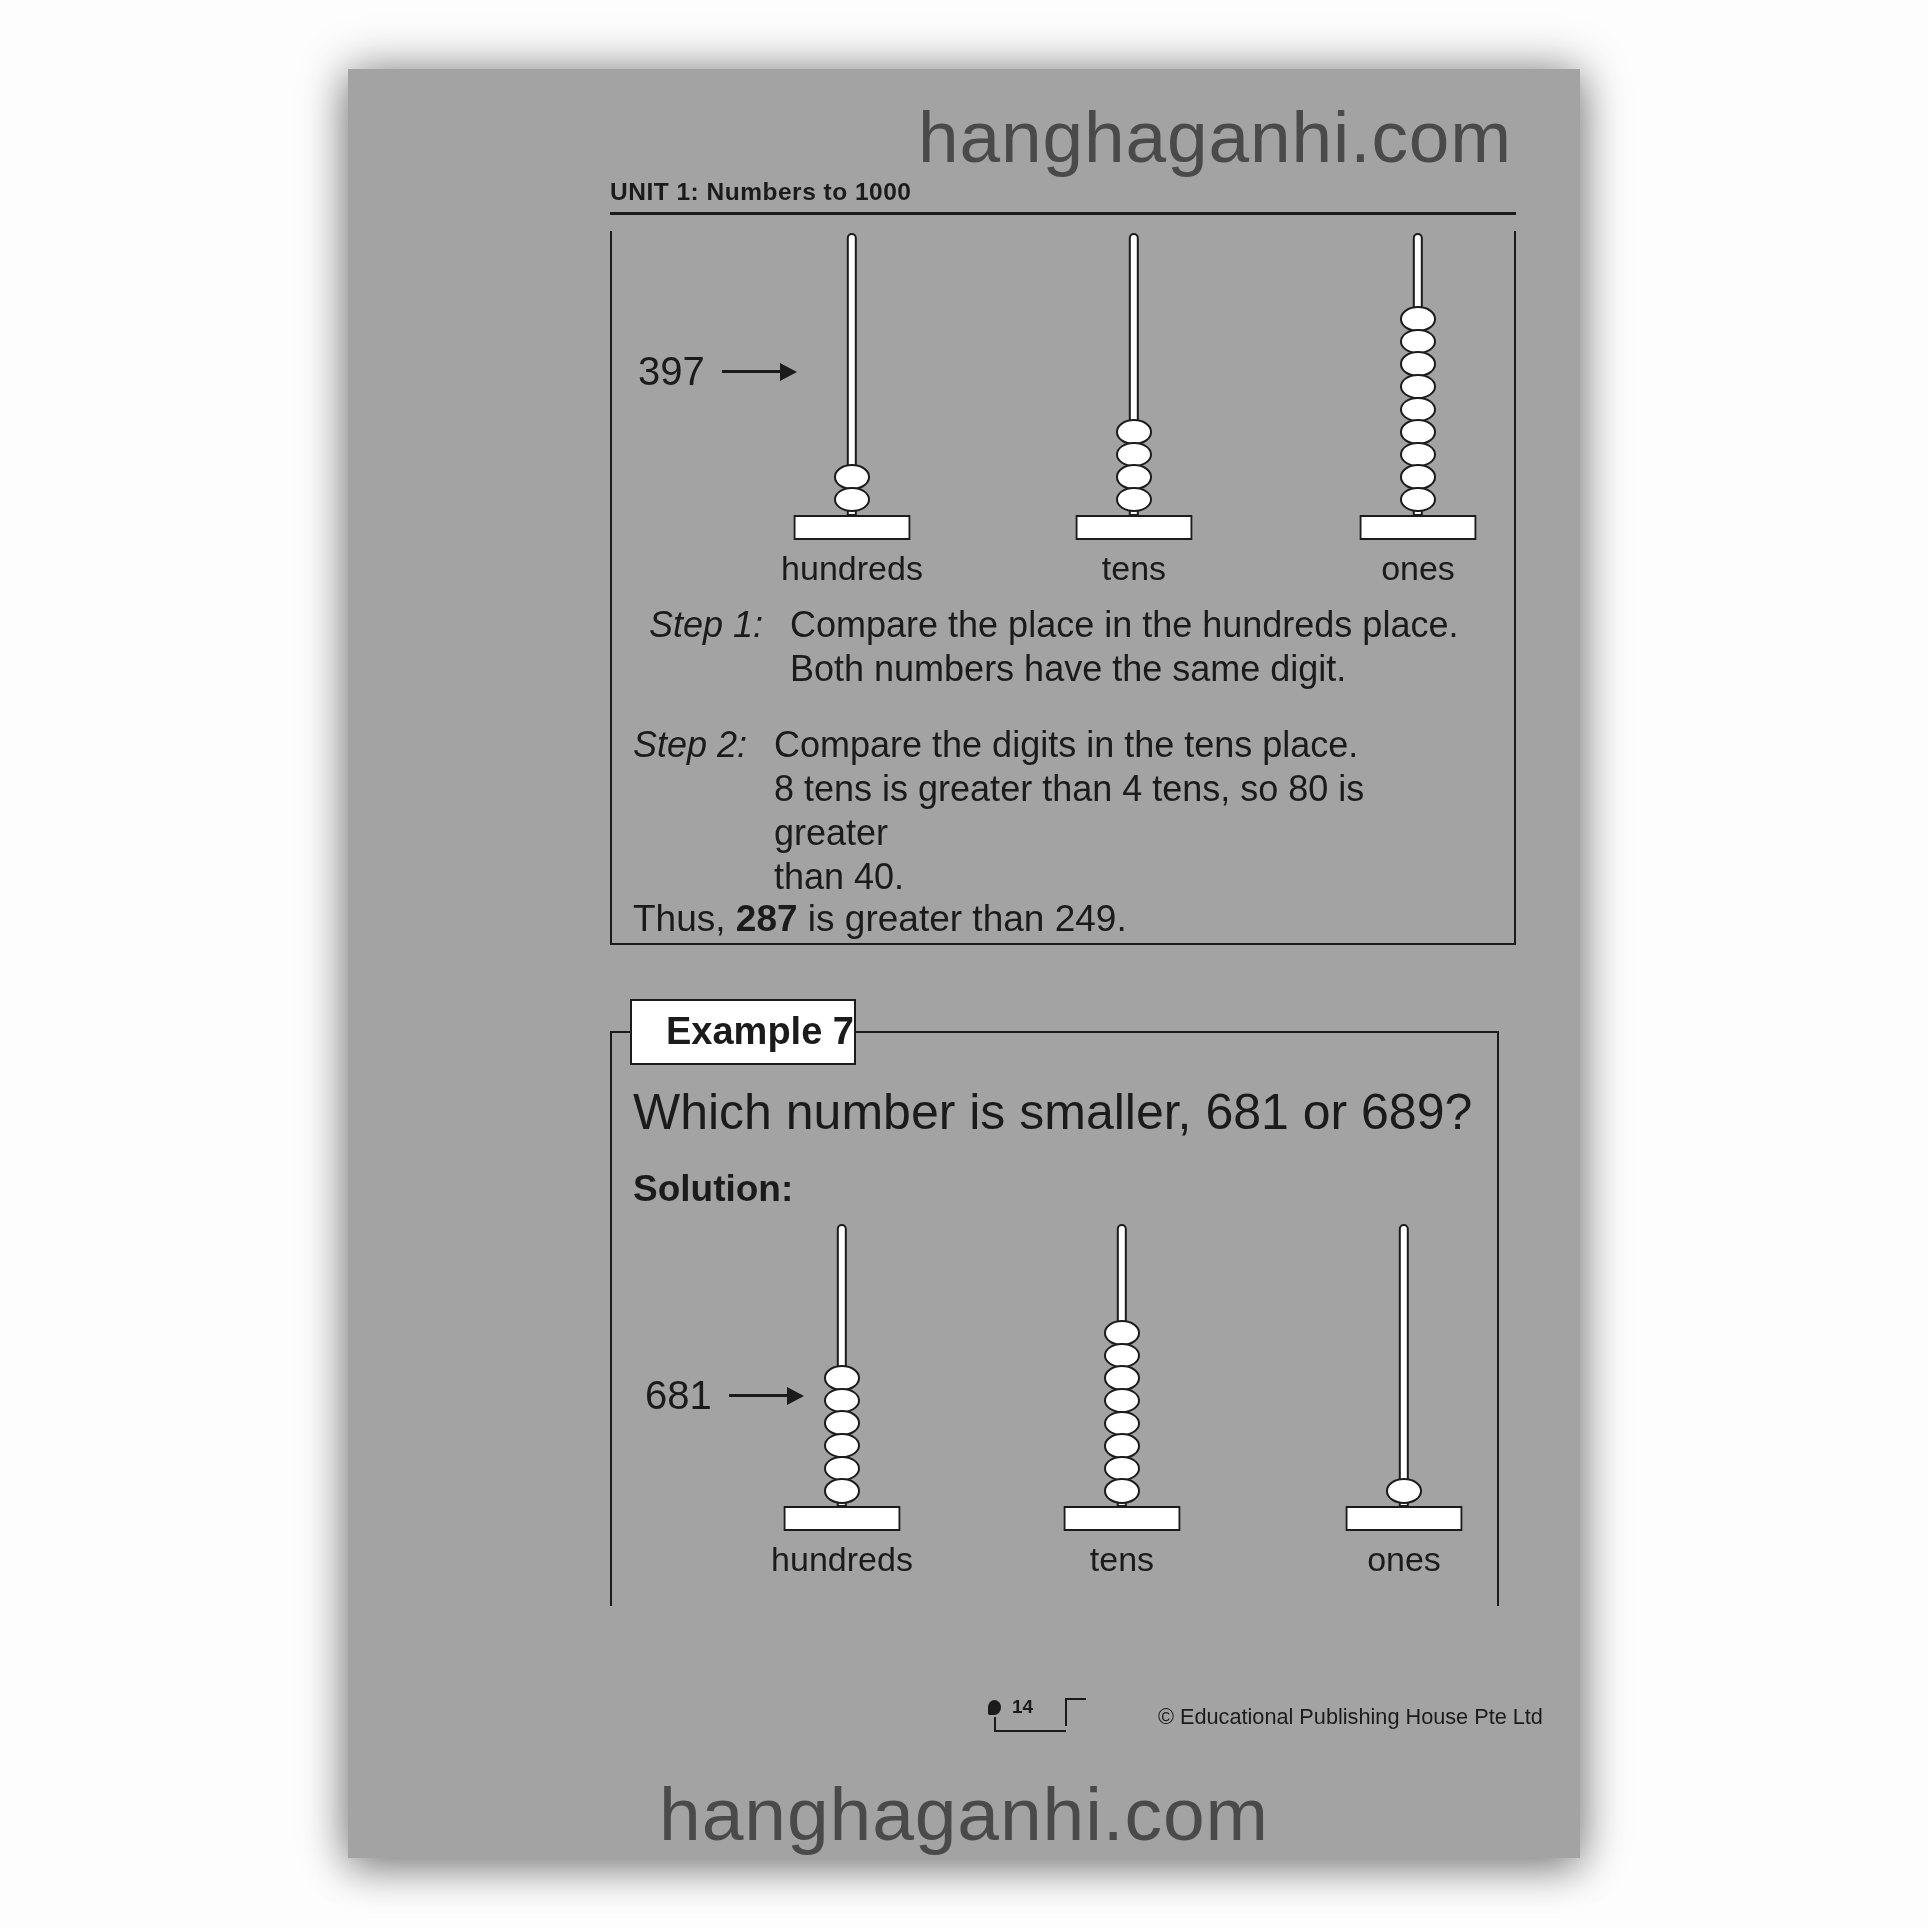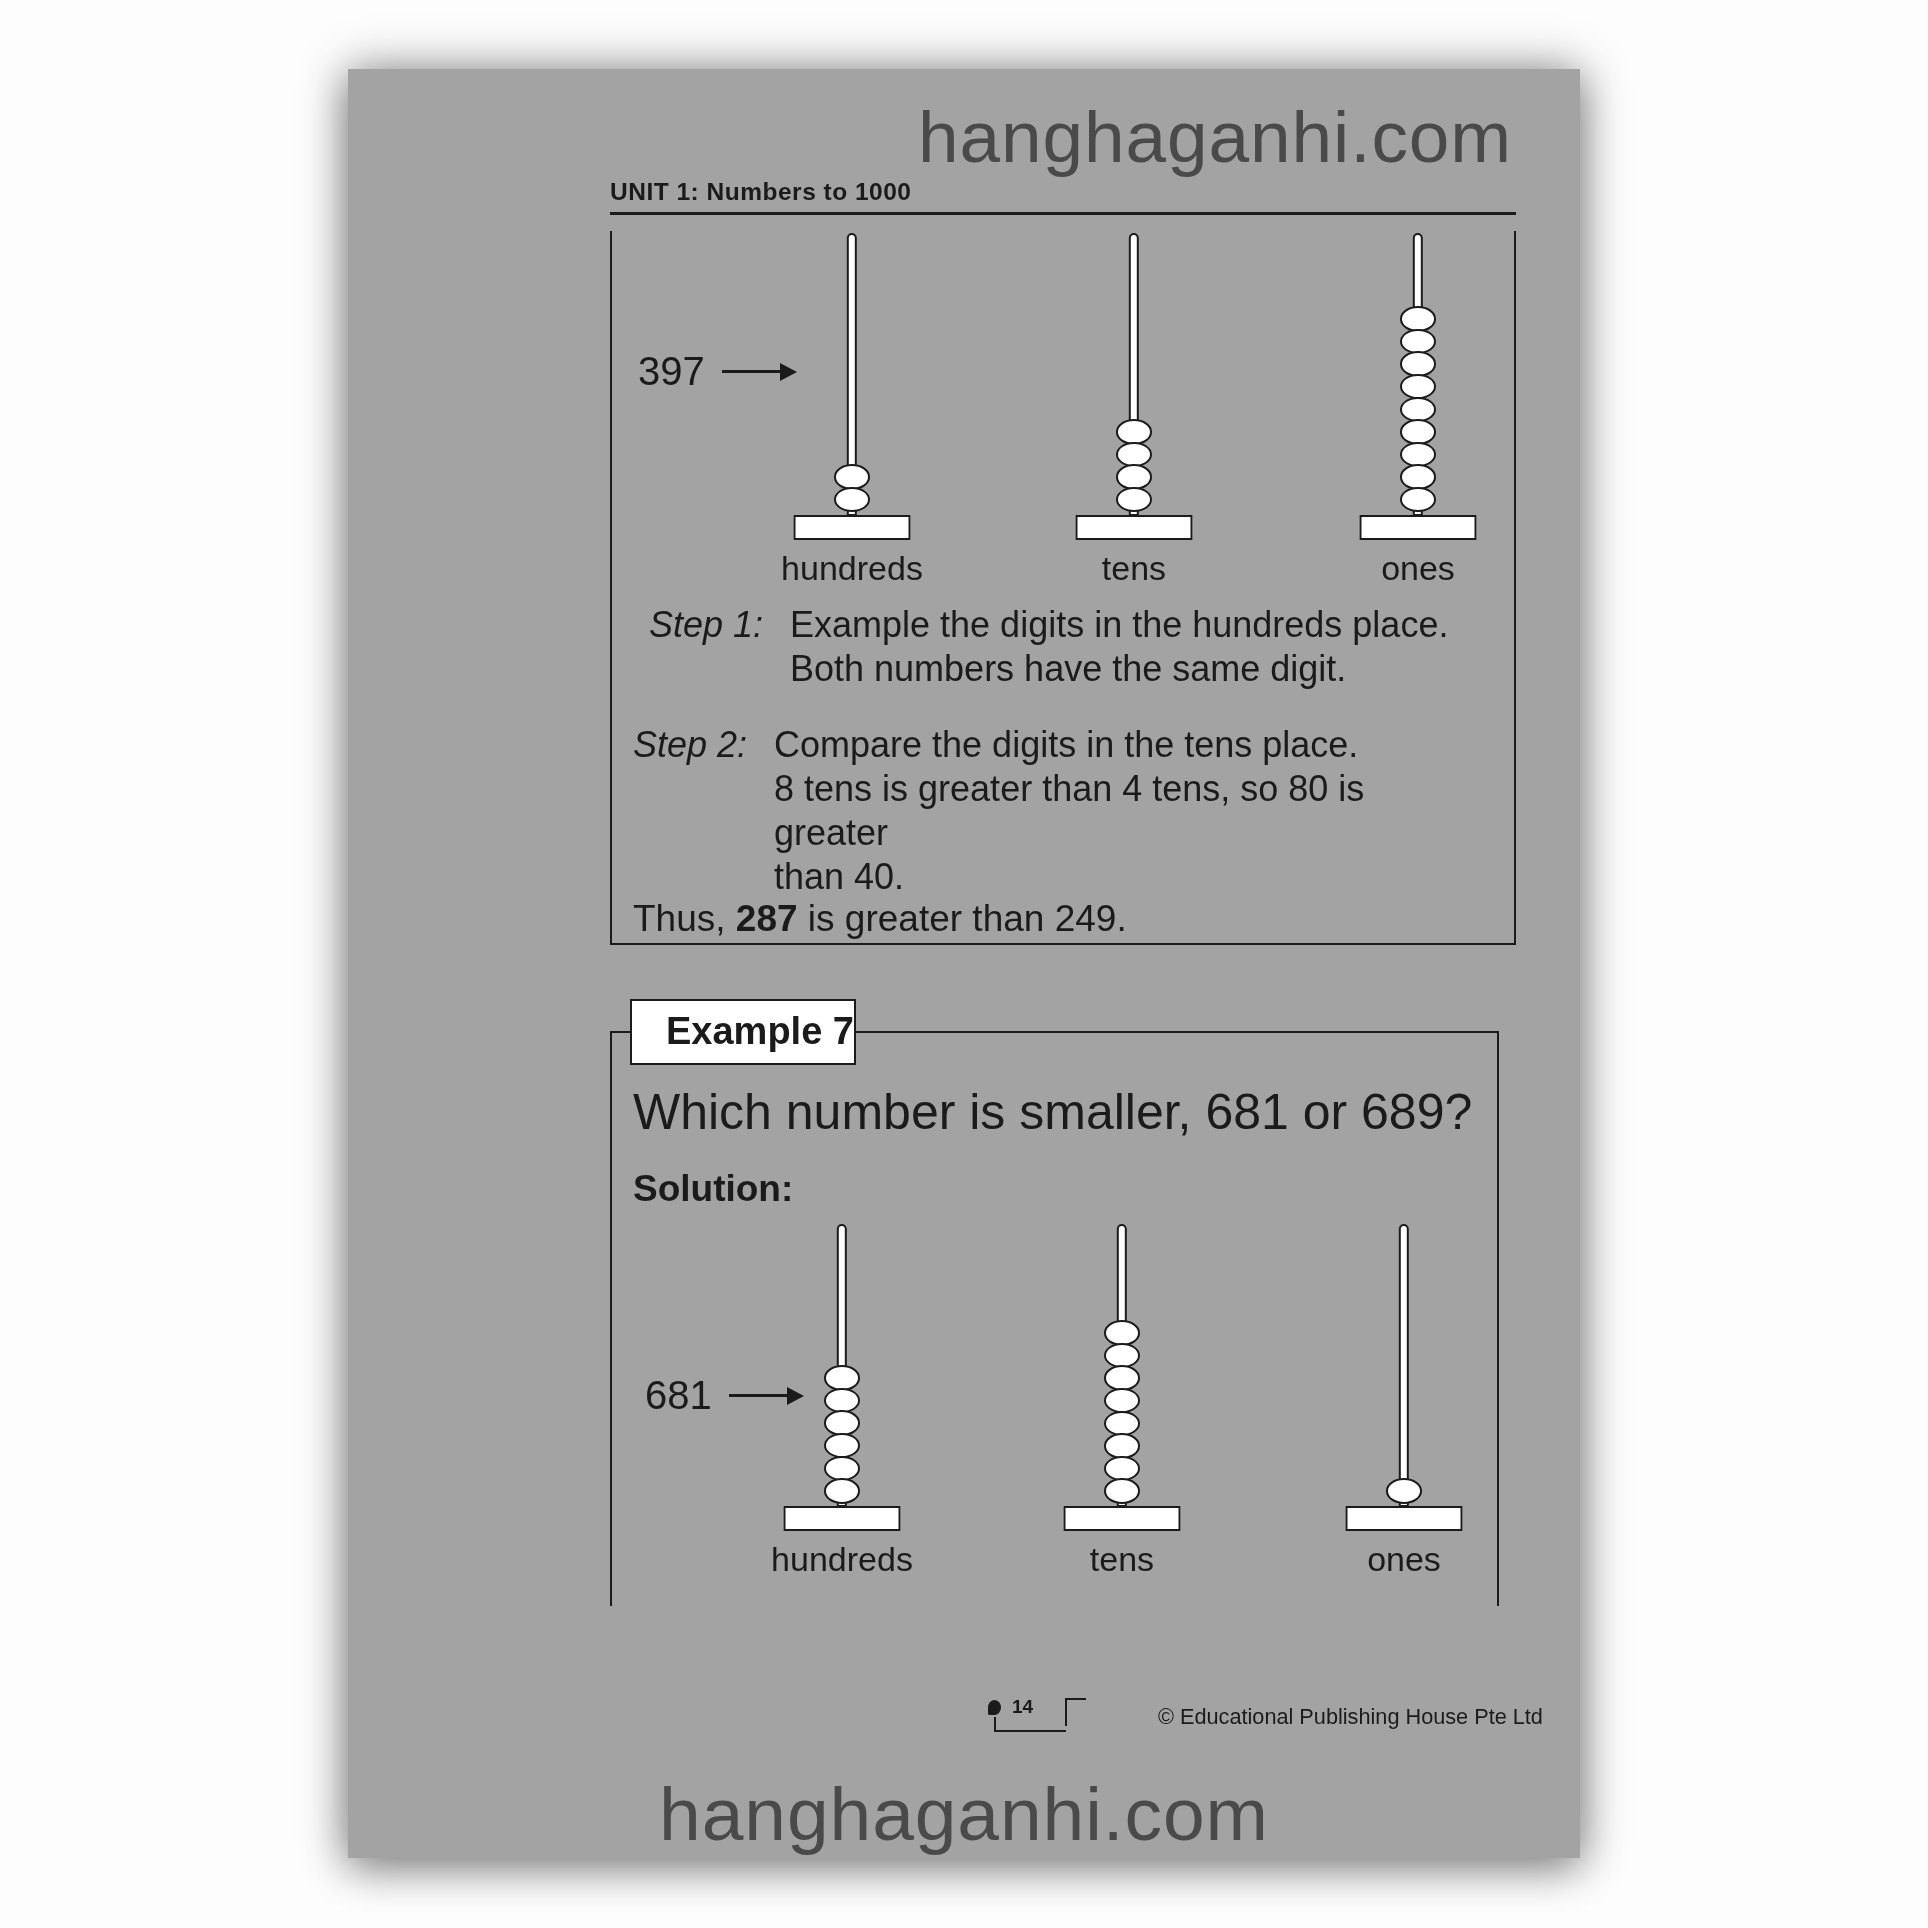--- a/index.html
+++ b/index.html
@@ -114,21 +114,21 @@
           <div class="bead"></div>
           <div class="bead"></div>
         </div>
       <div class="base"></div>
       <div class="abacus-label">ones</div>
     </div>
 
     <div class="step" style="left:301px; top:534px; width:847px;">
       <div class="step-label">Step 1:</div>
       <div>
-        <div>Example the digits in the hundreds place.</div>
+        <div>Compare the place in the hundreds place.</div>
         <div>Both numbers have the same digit.</div>
       </div>
     </div>
 
     <div class="step" style="left:285px; top:654px; width:847px;">
       <div class="step-label">Step 2:</div>
       <div>
         <div>Compare the digits in the tens place.</div>
         <div>8 tens is greater than 4 tens, so 80 is greater</div>
         <div>than 40.</div>

